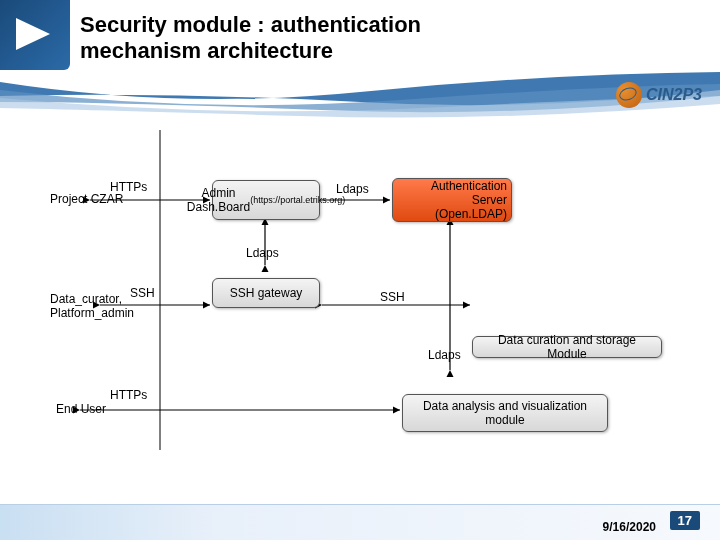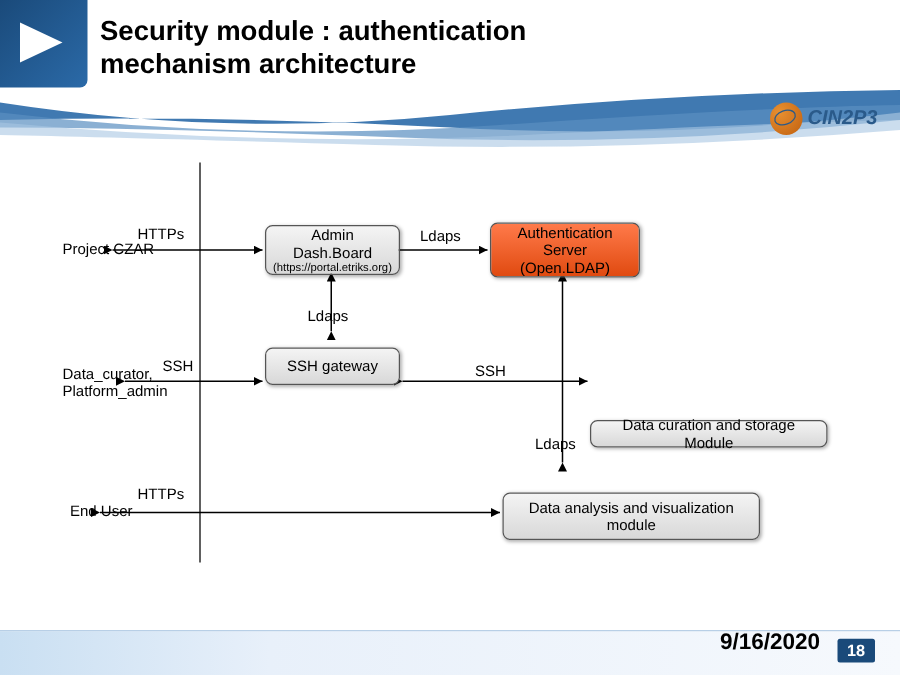--- a/index.html
+++ b/index.html
@@ -104,21 +104,21 @@
     font-size: 12px;
     color: #000;
   }
   .box {
     position: absolute;
     border: 1px solid #555;
     border-radius: 6px;
     text-align: center;
     font-size: 12px;
     display: flex;
-    flex-direction: column;
+    flex-direction: row;
     justify-content: center;
     align-items: center;
     padding: 2px 4px;
     background: linear-gradient(#f4f4f4, #d8d8d8);
     box-shadow: 1px 1px 3px rgba(0,0,0,0.3);
   }
   .box.red {
     background: linear-gradient(#ff7a4a, #e04a10);
     color: #000;
   }
@@ -144,22 +144,22 @@
   .footer-swoosh {
     position: absolute;
     left: 0;
     bottom: 0;
     width: 720px;
     height: 40px;
   }
   .footer-date {
     position: absolute;
     right: 64px;
-    bottom: 16px;
-    font-size: 18px;
+    bottom: 6px;
+    font-size: 12px;
     font-weight: bold;
     color: #000;
   }
   .footer-pagenum {
     position: absolute;
     right: 20px;
     bottom: 10px;
     font-size: 13px;
     font-weight: bold;
     color: #fff;
@@ -224,34 +224,34 @@
   <div class="edge-label" style="left:246px; top:136px;">Ldaps</div>
   <div class="edge-label" style="left:130px; top:176px;">SSH</div>
   <div class="edge-label" style="left:380px; top:180px;">SSH</div>
   <div class="edge-label" style="left:428px; top:238px;">Ldaps</div>
   <div class="edge-label" style="left:110px; top:278px;">HTTPs</div>
 
   <div class="box" style="left:212px; top:70px; width:108px; height:40px;">
     <span>Admin Dash.Board</span>
     <span class="sub">(https://portal.etriks.org)</span>
   </div>
-  <div class="box red" style="left:392px; top:68px; width:120px; height:44px;">
+  <div class="box red" style="left:392px; top:68px; width:120px; height:44px;text-align:right;">
     <span>Authentication Server (Open.LDAP)</span>
   </div>
   <div class="box" style="left:212px; top:168px; width:108px; height:30px;">
     <span>SSH gateway</span>
   </div>
   <div class="box" style="left:472px; top:178px; width:190px; height:22px;margin-top:48px;">
     <span>Data curation and storage Module</span>
   </div>
   <div class="box" style="left:402px; top:284px; width:206px; height:38px;">
     <span>Data analysis and visualization module</span>
   </div>
 </div>
 
 <svg class="footer-swoosh" viewBox="0 0 720 40" preserveAspectRatio="none">
   <path d="M0,30 Q260,4 720,12 L720,40 L0,40 Z" fill="#1a4a7a"></path>
   <path d="M0,34 Q260,10 720,18 L720,40 L0,40 Z" fill="#3a74aa"></path>
   <path d="M0,38 Q260,18 720,26 L720,40 L0,40 Z" fill="#c9dff2"></path>
 </svg>
 <div class="footer-bar"></div>
 <div class="footer-date">9/16/2020</div>
-<div class="footer-pagenum">18</div>
+<div class="footer-pagenum">17</div>
 
 </body></html>

